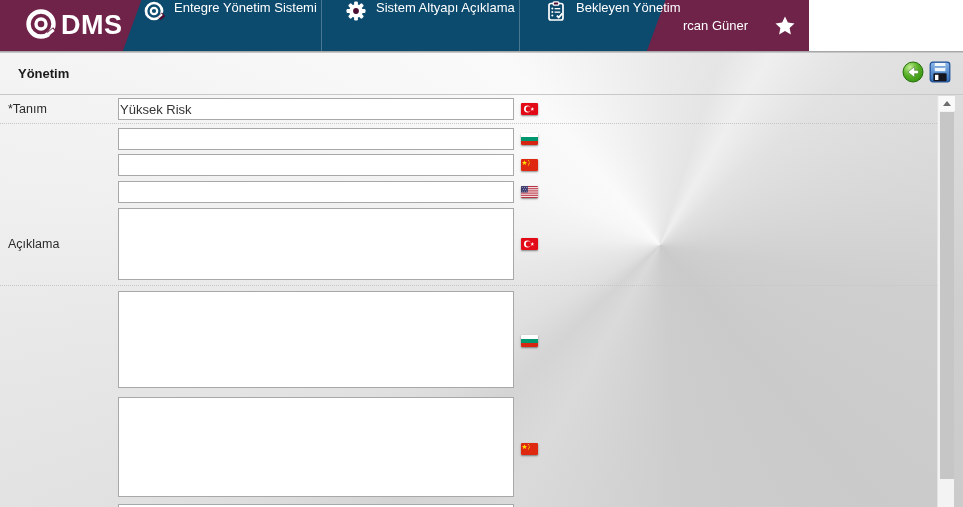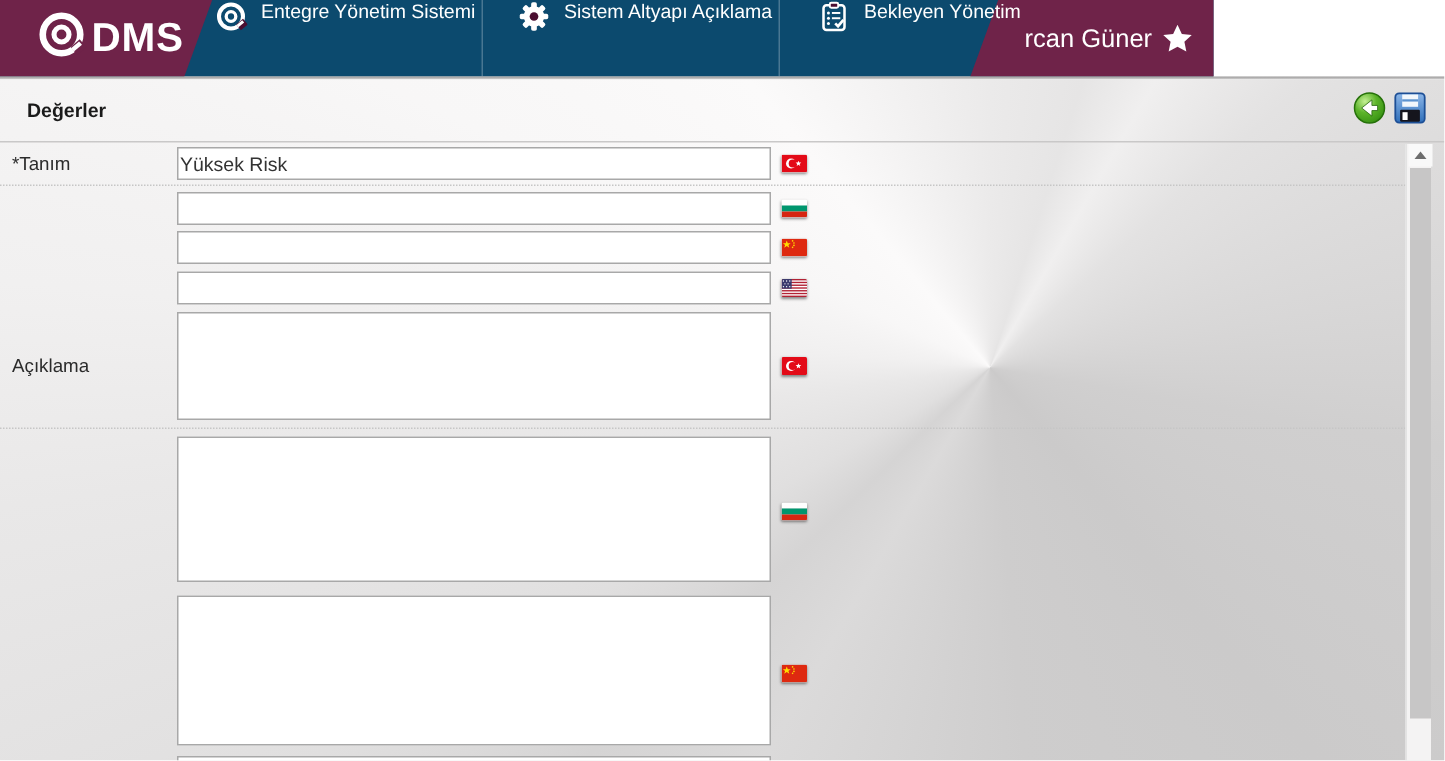--- a/index.html
+++ b/index.html
@@ -19,21 +19,21 @@
   .logo { position:absolute; left:24px; top:0; height:51px; display:flex;
           align-items:center; gap:3px; cursor:pointer; }
   .logo-text { color:#fff; font-size:27px; font-weight:bold; letter-spacing:.5px; }
   .menu-item { position:absolute; top:0; height:51px; display:flex; align-items:flex-start;
                gap:9px; color:#fff; font-size:13px; cursor:pointer; white-space:nowrap; }
   .mi-1 { left:143px; } .mi-2 { left:345px; } .mi-3 { left:545px; }
   .vdiv { position:absolute; top:0; height:51px; width:1px;
           background:rgba(255,255,255,.25); }
   .vd-1 { left:321px; } .vd-2 { left:519px; } .vd-3 { left:921px; }
   .user-name { position:absolute; left:683px; top:0; height:51px; line-height:51px;
-               color:#fff; font-size:17px; }
+               color:#fff; font-size:13px; }
   .tb-ico { position:absolute; cursor:pointer; display:flex; align-items:center; }
   .ico-star { left:775px; top:16px; }
   .ico-chev { left:817px; top:22px; }
   .lang-code { position:absolute; left:839px; top:0; height:51px; line-height:51px;
                color:#fff; font-size:13px; cursor:pointer; }
   .ico-book { left:882px; top:12px; }
   .ico-power { left:931px; top:14px; }
 
   
   .main { position:absolute; left:0; top:53px; width:963px; height:454px; overflow:hidden;
@@ -183,21 +183,21 @@
         <path d="M7.3,5.3 A8,8 0 1 0 15.7,5.3" fill="none" stroke="#fff" stroke-width="2.2" stroke-linecap="round"></path>
         <line x1="11.5" y1="2.2" x2="11.5" y2="10.5" stroke="#fff" stroke-width="2.2" stroke-linecap="round"></line>
       </svg>
     </span>
   </header>
   <div class="bar-edge"></div>
 
   <div class="main">
 
     <div class="page-header">
-      <span class="page-title">Değerler</span>
+      <span class="page-title">Yönetim</span>
 
       <span class="hdr-ico ico-back">
         <svg width="22" height="22" viewBox="0 0 22 22">
           <defs>
             <radialGradient id="gGrad" cx="35%" cy="28%" r="85%">
               <stop offset="0%" stop-color="#c4f094"></stop>
               <stop offset="45%" stop-color="#5cb32a"></stop>
               <stop offset="100%" stop-color="#2f8c0d"></stop>
             </radialGradient>
           </defs>

